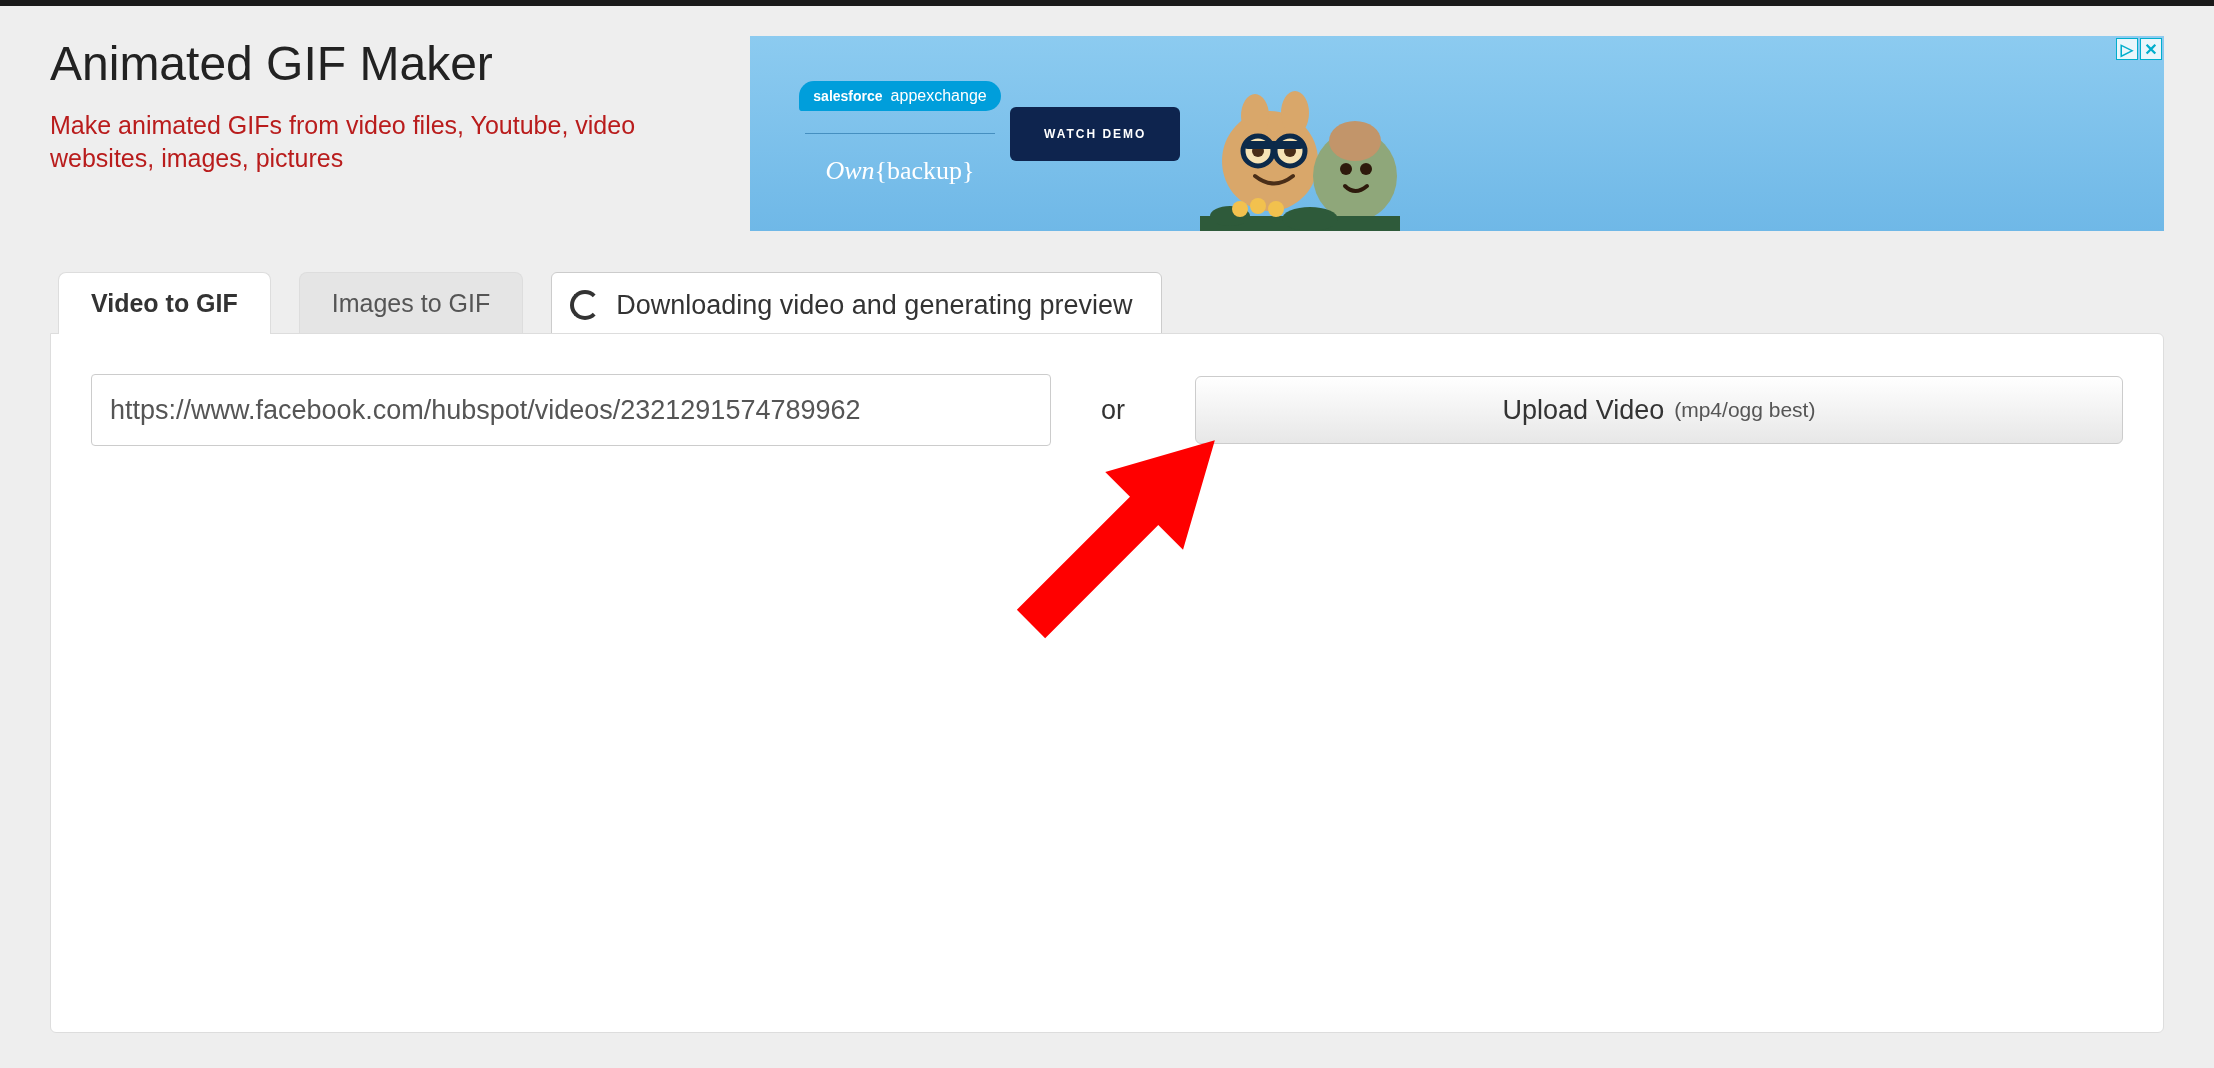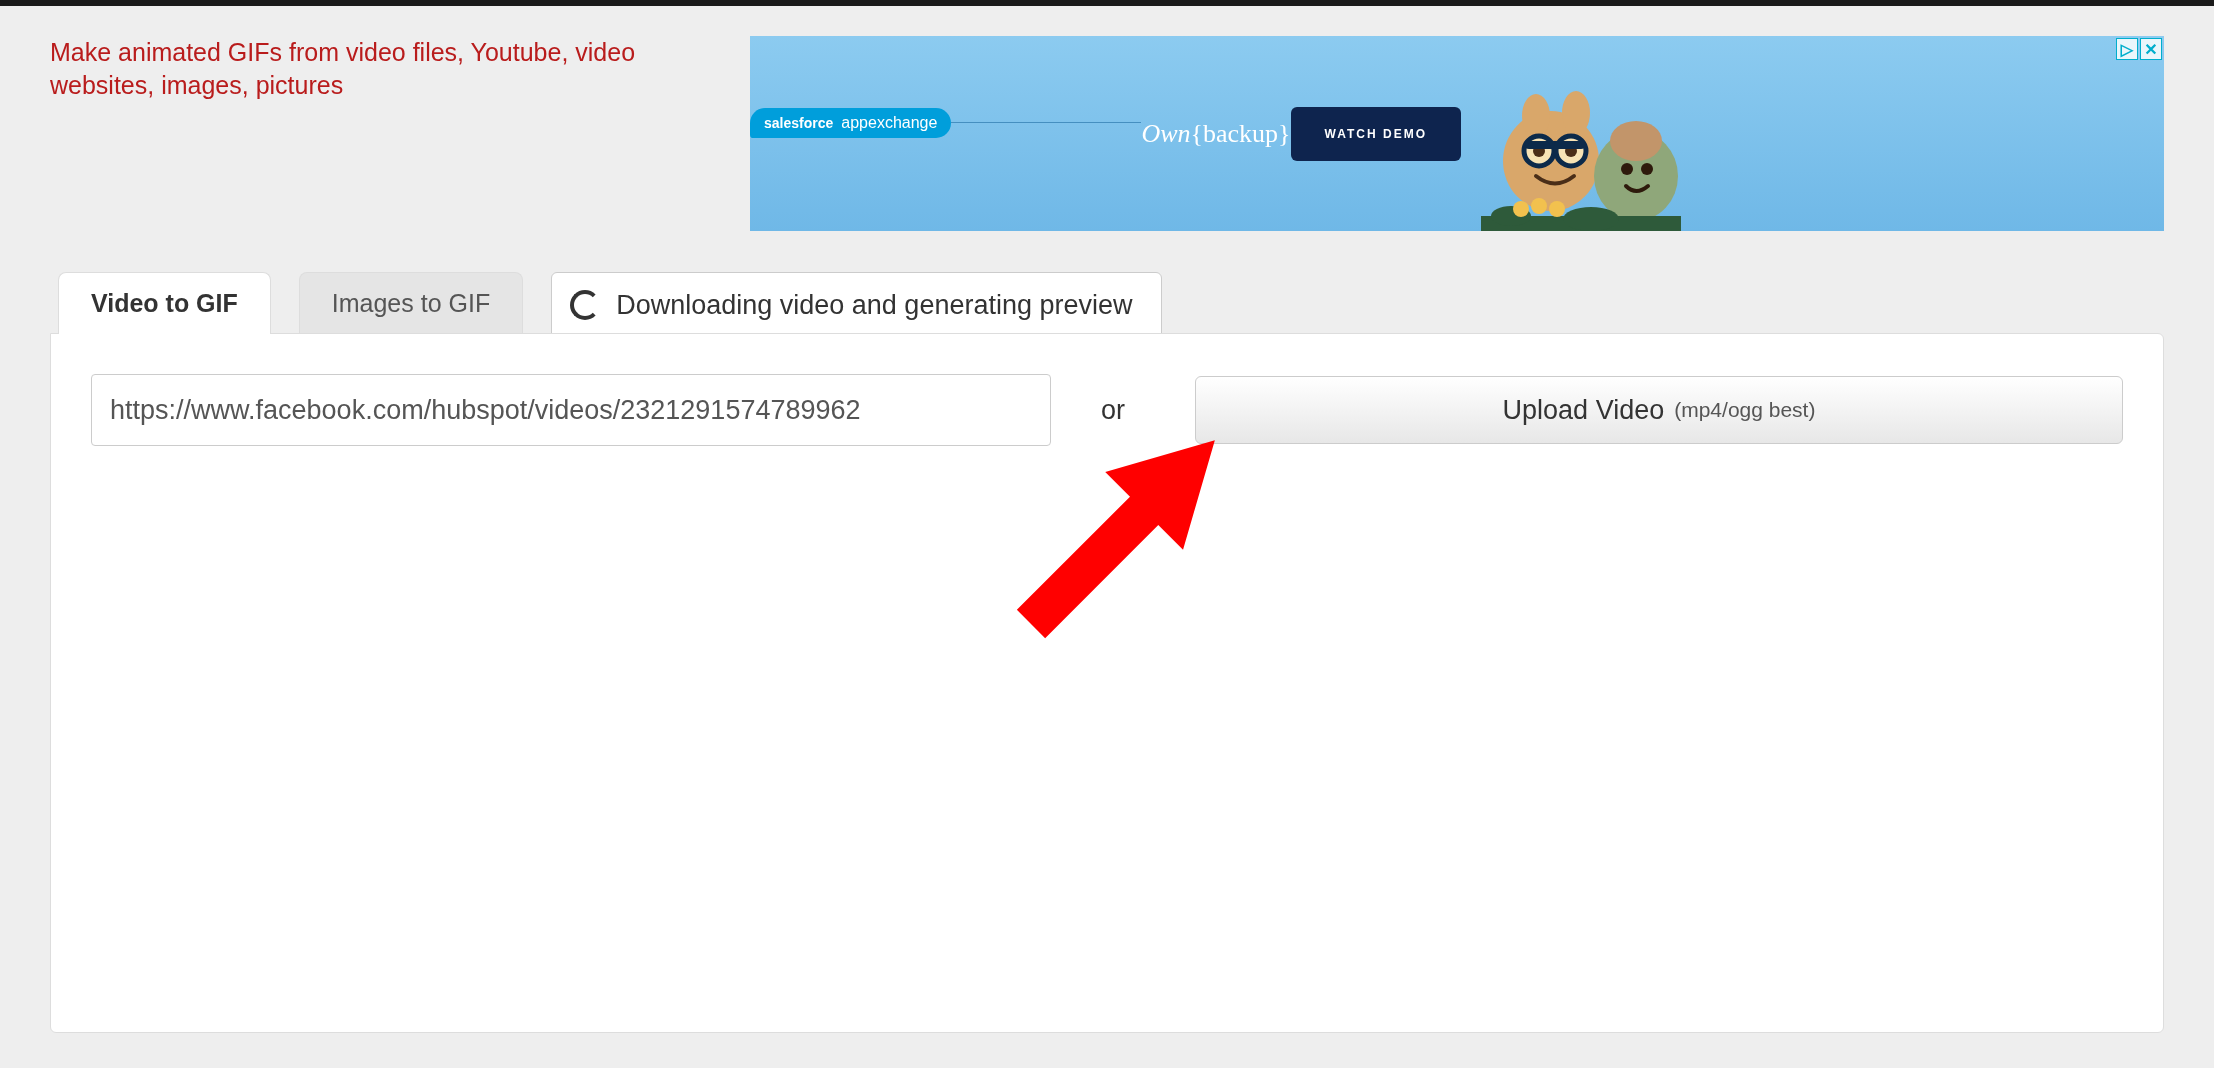--- a/index.html
+++ b/index.html
@@ -42,22 +42,23 @@
     height: 195px;
     background: #77bdea;
     background: linear-gradient(180deg, #8ccbf0 0%, #6fb8e7 100%);
     position: relative;
     overflow: hidden;
     display: flex;
     align-items: center;
   }
   .ad-left {
     flex: 0 0 260px;
-    display: flex;
-    flex-direction: row;
+    padding-left: 40px;
+    display: flex;
+    flex-direction: column;
     align-items: center;
     justify-content: center;
   }
   .sf-badge {
     background: #009edb;
     color: #fff;
     padding: 6px 14px;
     border-radius: 18px 18px 18px 4px;
     font-size: 15px;
     display: flex;
@@ -218,20 +219,21 @@
 </style>
 </head>
 <body>
 
 <div class="top-bar"></div>
 
 <div class="content">
 
   <div class="header-row">
     <div class="header-text">
+      <h1>Animated GIF Maker</h1>
       <div class="subtitle">Make animated GIFs from video files, Youtube, video websites, images, pictures</div>
     </div>
 
     <div class="ad-banner">
       <div class="ad-left">
         <div class="sf-badge">
           <span class="sf-logo">salesforce</span>
           <span class="sf-appex">appexchange</span>
         </div>
         <hr class="ad-hr">

